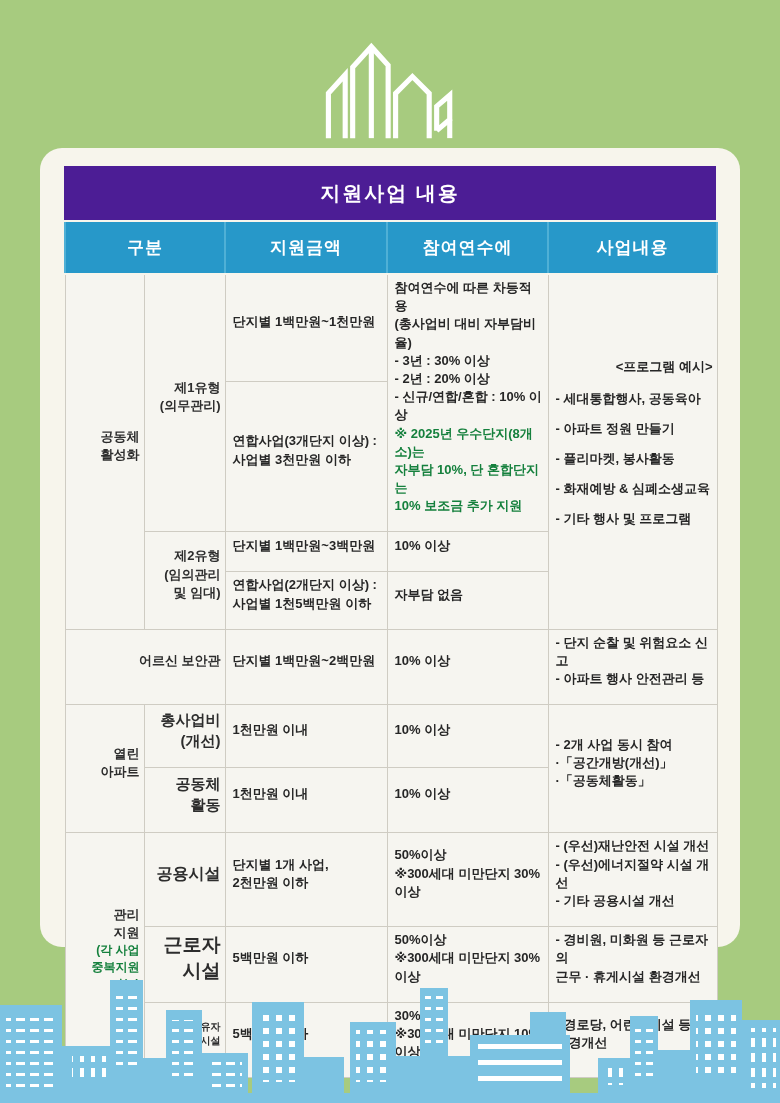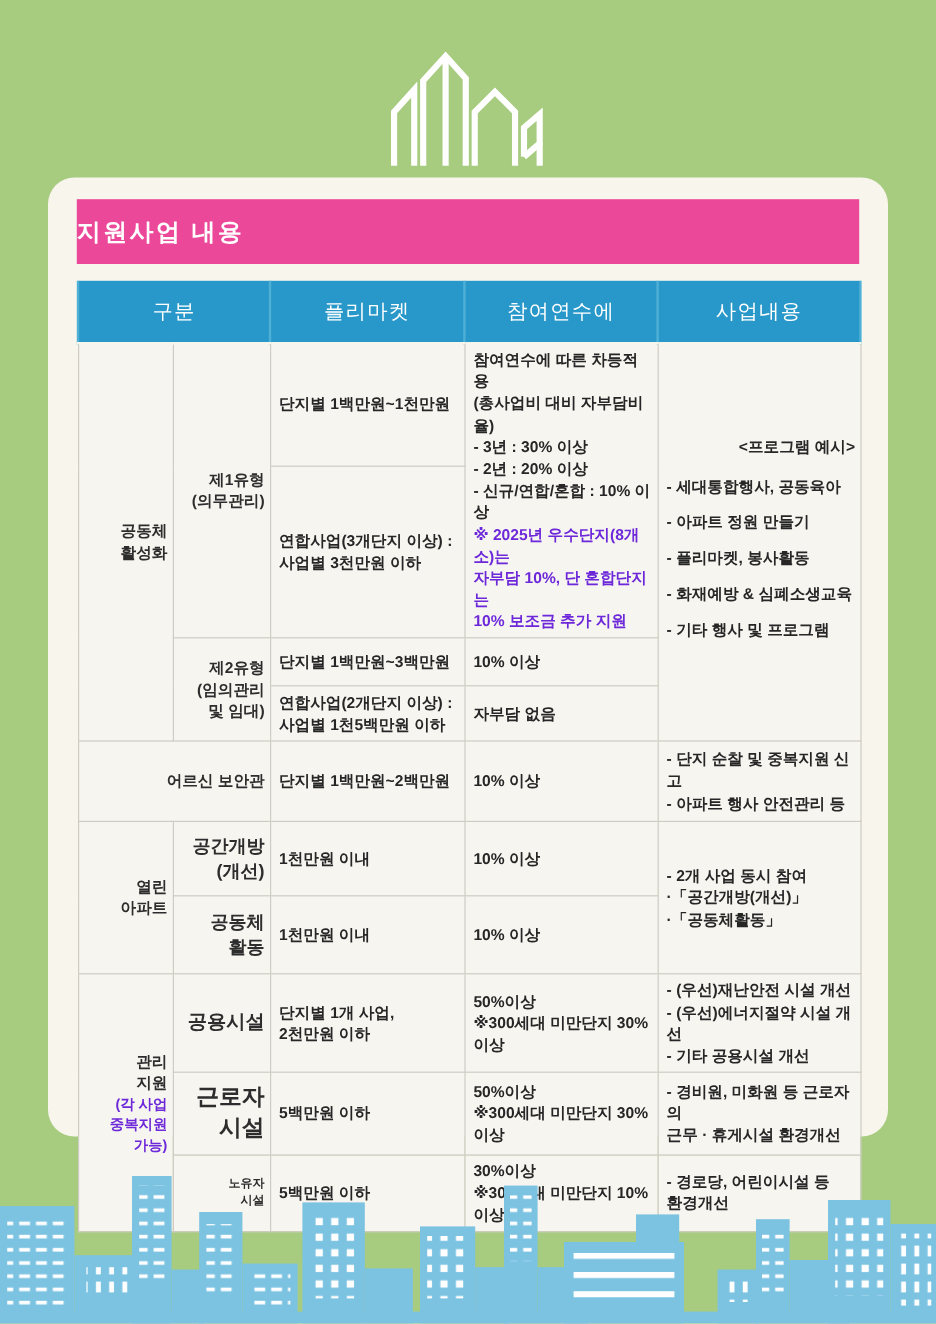--- a/index.html
+++ b/index.html
@@ -11,41 +11,41 @@
   }
   
   .logo-wrap{position:absolute;top:28px;left:0;width:780px;display:flex;justify-content:center;}
   
   .card{
     position:absolute;left:40px;top:148px;width:700px;height:799px;
     background:#f7f5ec;border-radius:22px;box-sizing:border-box;
     padding:18px 24px 22px 24px;
   }
   .title-bar{
-    height:54px;background:#ec4899;display:flex;align-items:center;justify-content:flex-start;
-    margin-bottom:14px;
+    height:54px;background:#4c1d95;display:flex;align-items:center;justify-content:center;
+    margin-bottom:2px;
   }
   .title-bar .t{color:#ffffff;font-size:20px;font-weight:700;letter-spacing:2px;}
   table.grid{border-collapse:collapse;table-layout:fixed;width:652px;}
   table.grid th{
-    background:#2798c9;color:#ffffff;font-size:17px;font-weight:400;
+    background:#2798c9;color:#ffffff;font-size:17px;font-weight:700;
     height:49px;border:2px solid #4fb0d6;border-top:none;border-bottom:2px solid #f7f5ec;
     letter-spacing:1px;
   }
   table.grid td{
     border:1px solid #cfccc3;vertical-align:middle;
     font-size:13px;font-weight:700;line-height:1.4;background:#f6f5f0;
-    padding:4px 4px 4px 7px;box-sizing:border-box;
+    padding:4px 4px 16px 7px;box-sizing:border-box;
   }
   td.lbl{
     background:#c9c6dc;border:2px solid #ffffff;text-align:right;
     font-size:16px;font-weight:700;color:#2d2d2d;padding:4px 2px;
   }
   .ml{white-space:pre-line;}
-  .red{color:#6d28d9;}
+  .red{color:#15803d;}
   td.content-cell{padding-left:8px;}
   .prog-title{text-align:right;margin-bottom:8px;}
   .prog-list{line-height:2.3;}
   .list-15{line-height:1.55;}
   
   .skyline{position:absolute;left:0;bottom:0;width:780px;height:143px;display:block;}
 </style>
 </head>
 <body>
 
@@ -71,21 +71,21 @@
     <colgroup>
       <col style="width:79px">
         <col style="width:81px">
         <col style="width:162px">
       <col style="width:161px">
         <col style="width:169px">
     </colgroup>
     <tbody>
         <tr>
       <th colspan="2">구분</th>
-      <th>플리마켓</th>
+      <th>지원금액</th>
       <th>참여연수에</th>
       <th>사업내용</th>
     </tr>
 
     <tr style="height:69px">
       <td class="lbl ml" rowspan="4">공동체
 활성화</td>
       <td class="lbl ml" rowspan="2">제1유형
 (의무관리)</td>
       <td class="ml">단지별 1백만원~1천만원</td>
@@ -123,28 +123,28 @@
     <tr style="height:46px">
       <td class="ml">연합사업(2개단지 이상) :
 사업별 1천5백만원 이하</td>
       <td class="ml">자부담 없음</td>
     </tr>
 
     <tr style="height:67px">
       <td class="lbl" colspan="2">어르신 보안관</td>
       <td class="ml">단지별 1백만원~2백만원</td>
       <td class="ml">10% 이상</td>
-      <td class="ml list-15 content-cell">- 단지 순찰 및 중복지원 신고
+      <td class="ml list-15 content-cell">- 단지 순찰 및 위험요소 신고
 - 아파트 행사 안전관리 등</td>
     </tr>
 
     <tr style="height:62px">
       <td class="lbl ml" rowspan="2">열린
 아파트</td>
-      <td class="lbl ml" style="font-size:15px">공간개방
+      <td class="lbl ml" style="font-size:15px">총사업비
 (개선)</td>
       <td class="ml">1천만원 이내</td>
       <td class="ml">10% 이상</td>
       <td rowspan="2" class="ml list-15 content-cell">- 2개 사업 동시 참여
  ·「공간개방(개선)」
  ·「공동체활동」</td>
     </tr>
     <tr style="height:65px">
       <td class="lbl ml" style="font-size:15px">공동체
 활동</td>

